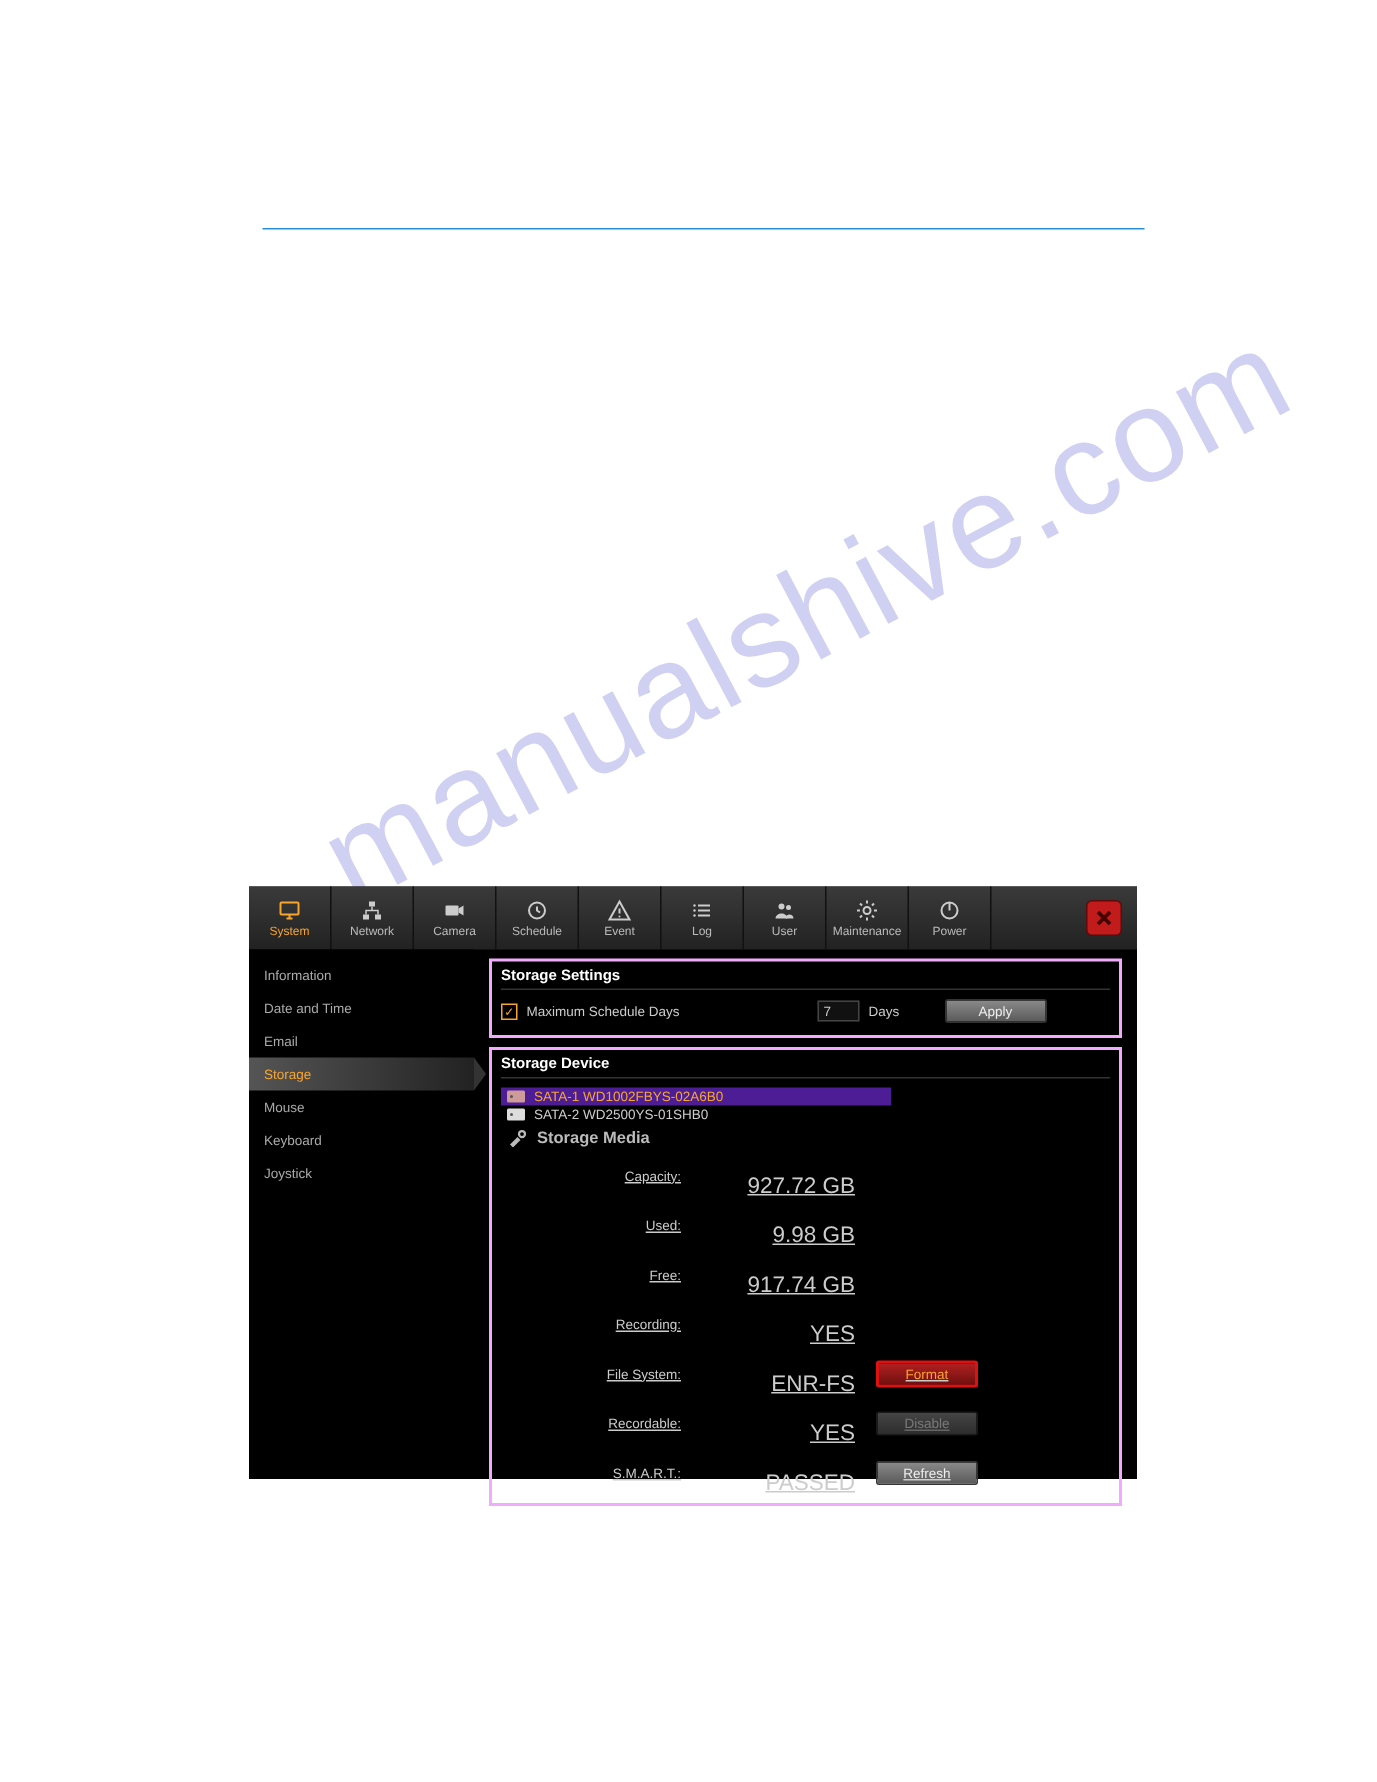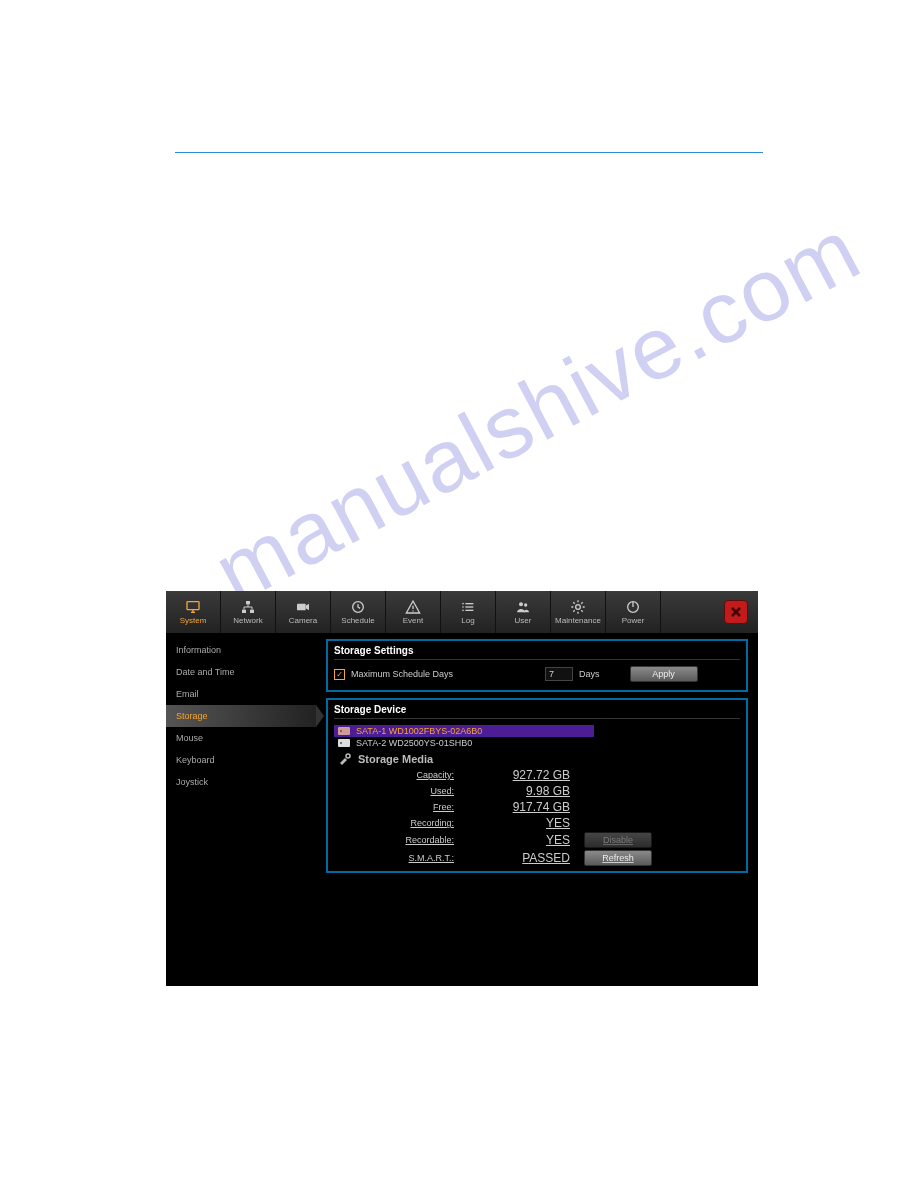--- a/index.html
+++ b/index.html
@@ -108,21 +108,21 @@
       border-left: 8px solid #333;
       border-top: 11px solid transparent;
       border-bottom: 11px solid transparent;
     }
     .main {
       flex: 1;
       padding: 6px 10px 6px 10px;
       position: relative;
     }
     .panel {
-      border: 2px solid #0369a1;
+      border: 2px solid #f0abfc;
       padding: 4px 6px 8px;
       margin-bottom: 6px;
     }
     .panel-title {
       color: #fff;
       font-weight: bold;
       font-size: 10px;
       border-bottom: 1px solid #333;
       padding-bottom: 3px;
       margin-bottom: 6px;
@@ -219,21 +219,22 @@
       text-align: right;
       padding-right: 10px;
       color: #ccc;
       font-size: 9px;
     }
     .info-val {
       width: 120px;
       text-align: right;
       padding-right: 14px;
       color: #ccc;
-      font-size: 12px;
+      font-size: 15px;
+      margin-top: 14px;
     }
     .info-btn-cell { flex: 1; }
   </style>
 </head>
 <body>
 
 <div class="page-hr"></div>
 <div class="watermark">manualshive.com</div>
 
 <div class="app">
@@ -387,20 +388,27 @@
           <div class="info-label">Free:</div>
           <div class="info-val">917.74 GB</div>
           <div class="info-btn-cell"></div>
         </div>
         <div class="info-row">
           <div class="info-label">Recording:</div>
           <div class="info-val">YES</div>
           <div class="info-btn-cell"></div>
         </div>
         <div class="info-row">
+          <div class="info-label">File System:</div>
+          <div class="info-val">ENR-FS</div>
+          <div class="info-btn-cell">
+              <div class="btn red">Format</div>
+            </div>
+        </div>
+        <div class="info-row">
           <div class="info-label">Recordable:</div>
           <div class="info-val">YES</div>
           <div class="info-btn-cell">
               <div class="btn disabled">Disable</div>
             </div>
         </div>
         <div class="info-row">
           <div class="info-label">S.M.A.R.T.:</div>
           <div class="info-val">PASSED</div>
           <div class="info-btn-cell">

